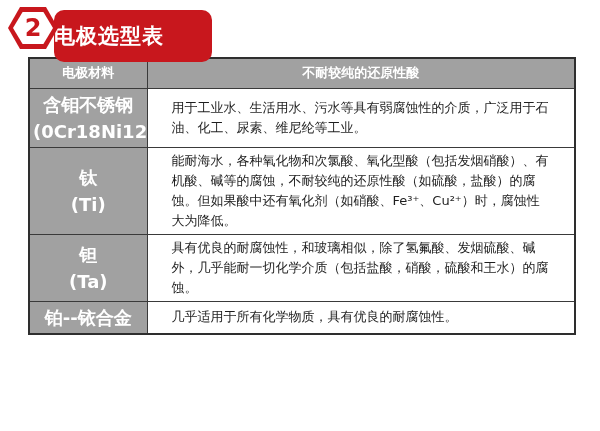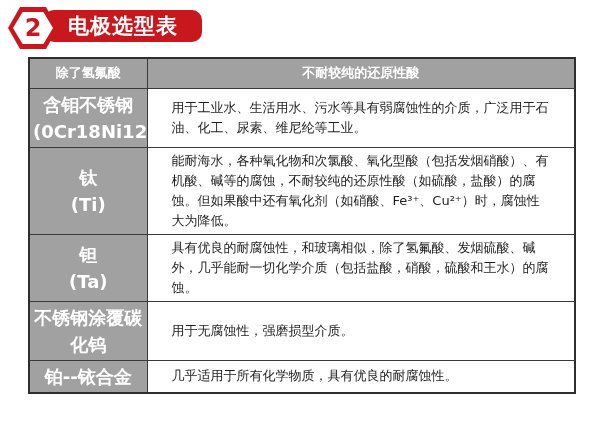--- a/index.html
+++ b/index.html
@@ -16,23 +16,23 @@
     background:#c8171d;display:flex;align-items:center;justify-content:center;
     z-index:2;
   }
   .badge-inner{
     width:40px;height:32px;
     clip-path:polygon(24% 0,76% 0,100% 50%,76% 100%,24% 100%,0 50%);
     background:#ffffff;display:flex;align-items:center;justify-content:center;
   }
   .badge-num{color:#c8171d;font-size:24px;font-weight:bold;line-height:1;}
   .banner{
-    position:absolute;left:44px;top:10px;width:158px;height:32px;
+    position:absolute;left:54px;top:10px;width:158px;height:52px;
     background:#c8171d;border-radius:10px;z-index:1;
-    display:flex;align-items:center;justify-content:center;
+    display:flex;align-items:center;justify-content:flex-start;
   }
   .banner-text{color:#ffffff;font-size:21px;font-weight:bold;letter-spacing:1px;}
   
   table{
     border-collapse:collapse;table-layout:fixed;
     margin-left:28px;width:546px;
     border:2px solid #2e2e2e;
   }
   col.c-mat{width:118px;}
   col.c-desc{width:428px;}
@@ -70,42 +70,38 @@
   </div>
 </div>
 
 <table>
   <colgroup>
       <col class="c-mat">
       <col class="c-desc">
     </colgroup>
   <thead>
     <tr>
-      <th>除了氢氟酸</th>
+      <th>电极材料</th>
       <th>不耐较纯的还原性酸</th>
     </tr>
   </thead>
   <tbody>
     <tr class="r1">
       <th class="mat">含钼不锈钢
 (0Cr18Ni12Mo2Ti)</th>
       <td class="desc">用于工业水、生活用水、污水等具有弱腐蚀性的介质，广泛用于石油、化工、尿素、维尼纶等工业。</td>
     </tr>
     <tr class="r4">
       <th class="mat">钛
 (Ti)</th>
       <td class="desc">能耐海水，各种氧化物和次氯酸、氧化型酸（包括发烟硝酸）、有机酸、碱等的腐蚀，不耐较纯的还原性酸（如硫酸，盐酸）的腐蚀。但如果酸中还有氧化剂（如硝酸、Fe³⁺、Cu²⁺）时，腐蚀性大为降低。</td>
     </tr>
     <tr class="r5">
       <th class="mat">钽
 (Ta)</th>
       <td class="desc">具有优良的耐腐蚀性，和玻璃相似，除了氢氟酸、发烟硫酸、碱外，几乎能耐一切化学介质（包括盐酸，硝酸，硫酸和王水）的腐蚀。</td>
     </tr>
-    <tr class="r6">
-      <th class="mat">不锈钢涂覆碳化钨</th>
-      <td class="desc">用于无腐蚀性，强磨损型介质。</td>
-    </tr>
     <tr class="r7">
       <th class="mat">铂--铱合金</th>
       <td class="desc">几乎适用于所有化学物质，具有优良的耐腐蚀性。</td>
     </tr>
   </tbody>
 </table>
 
 </body></html>

